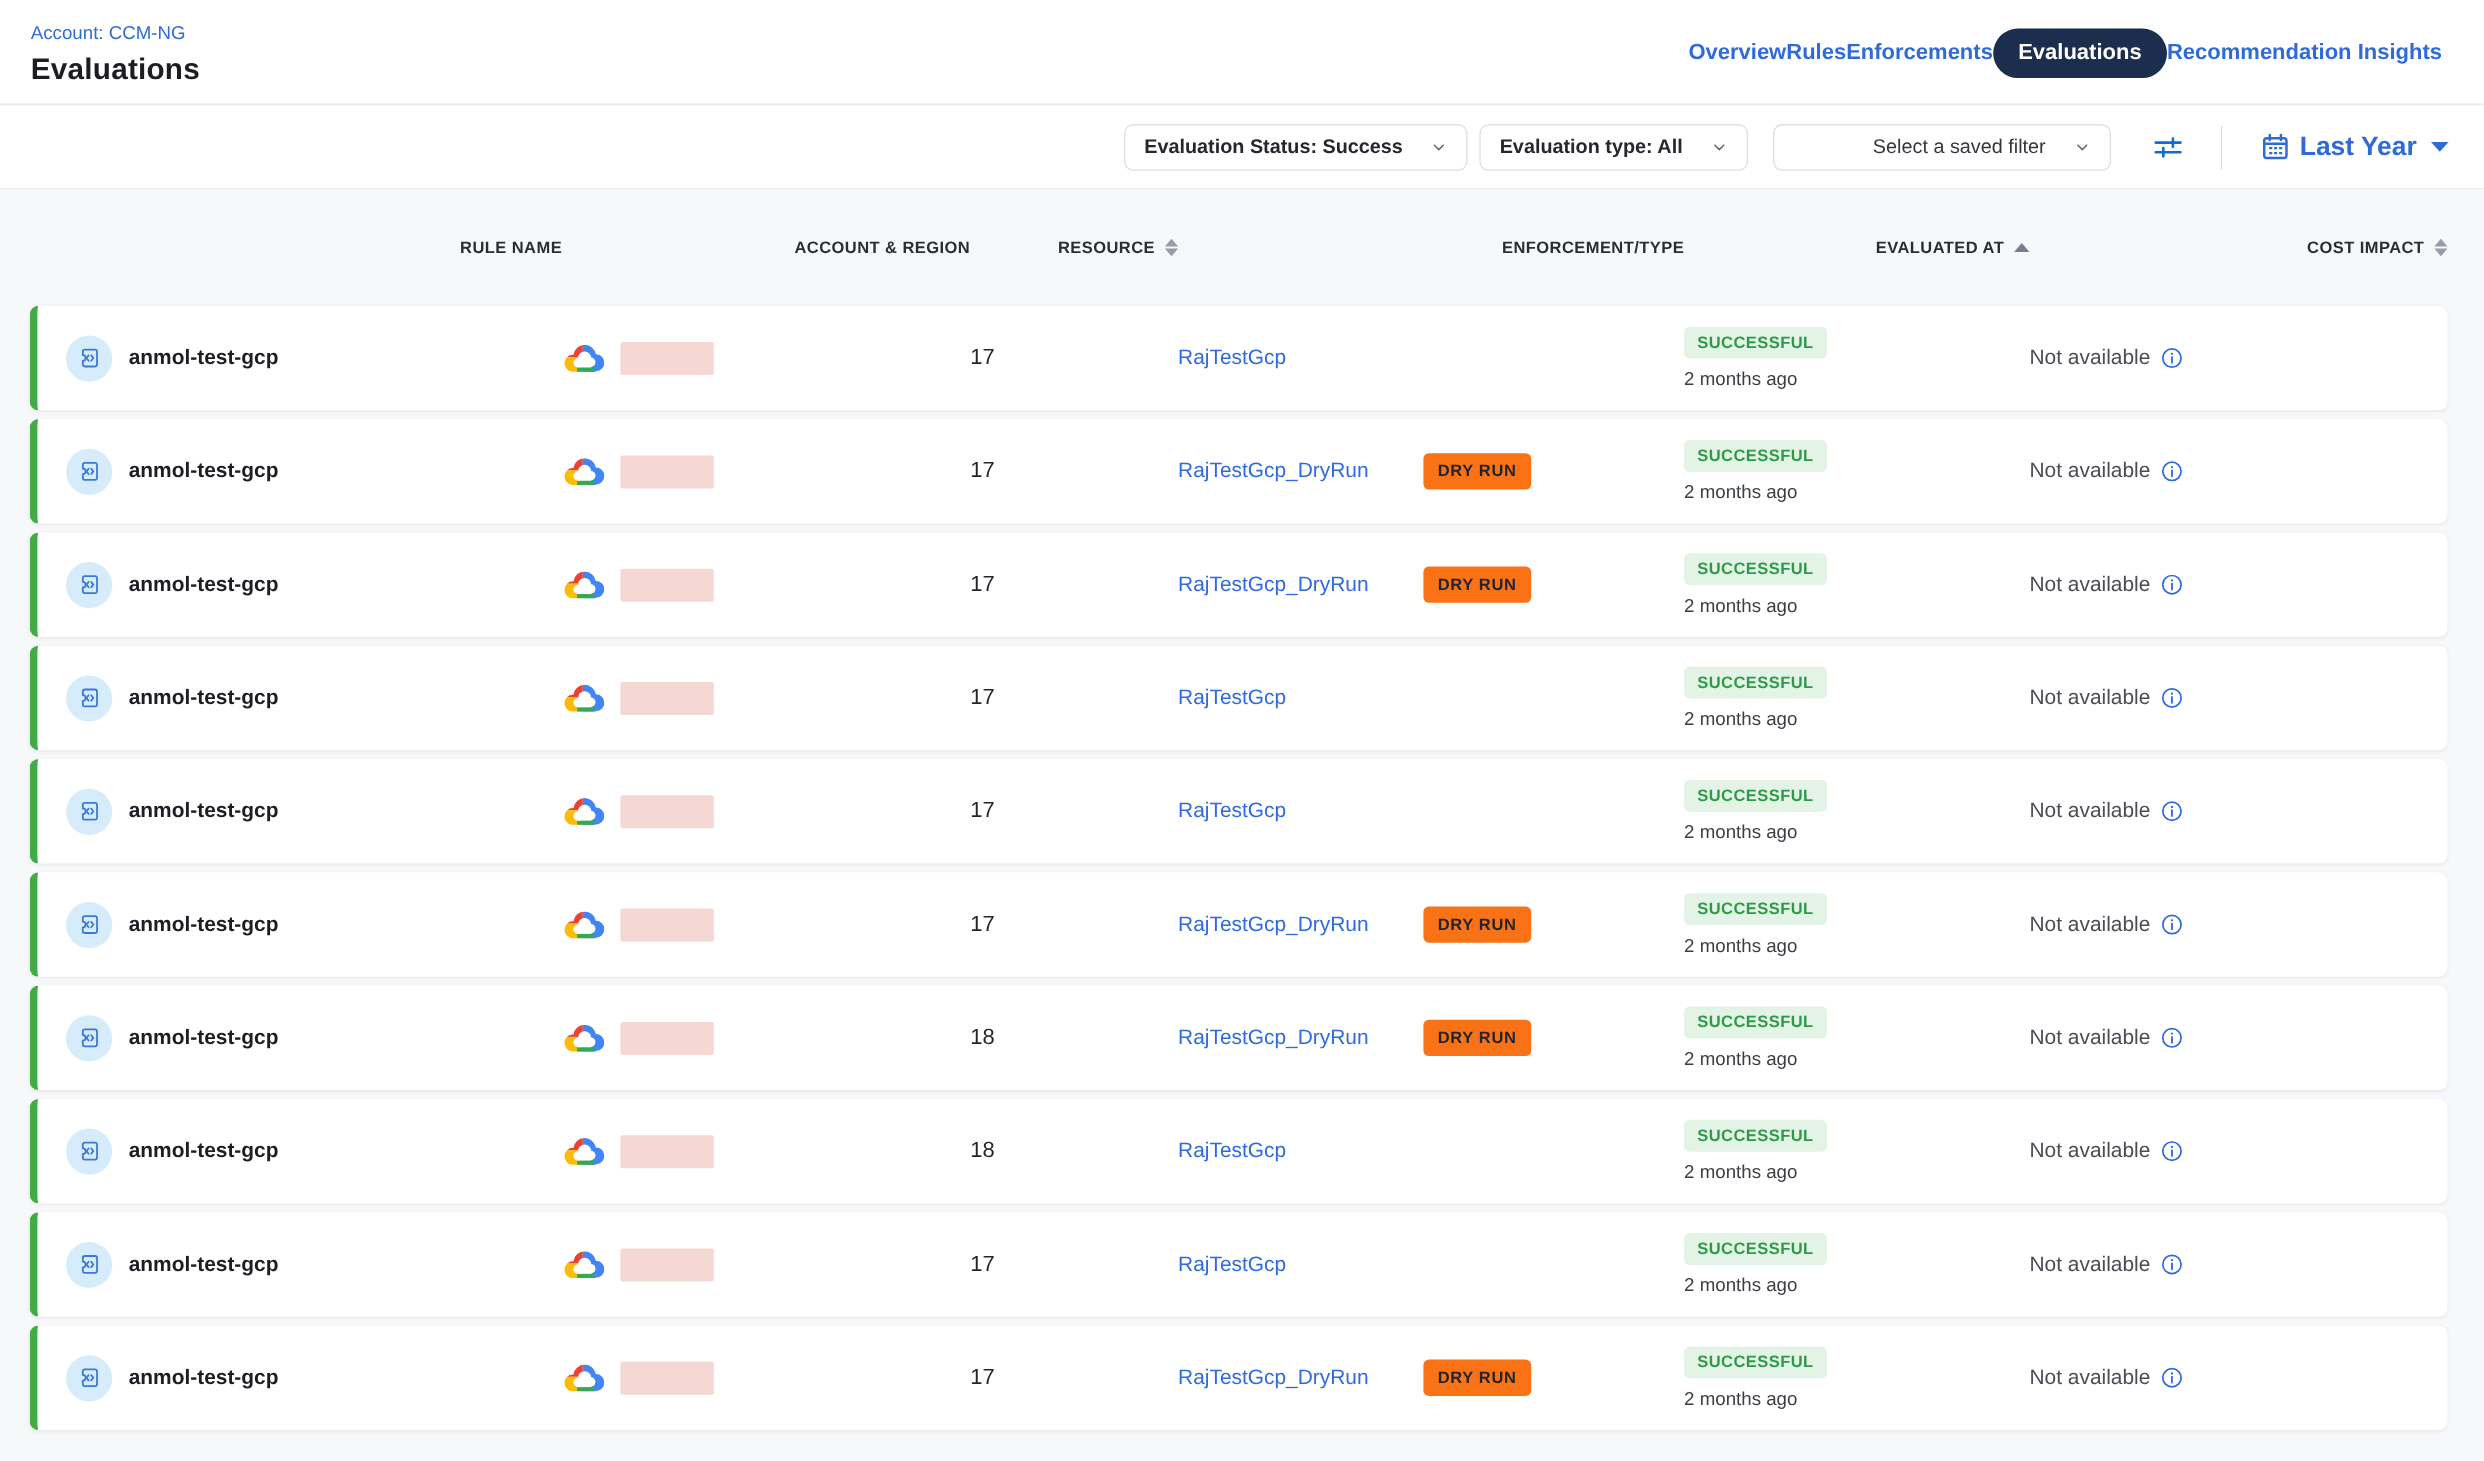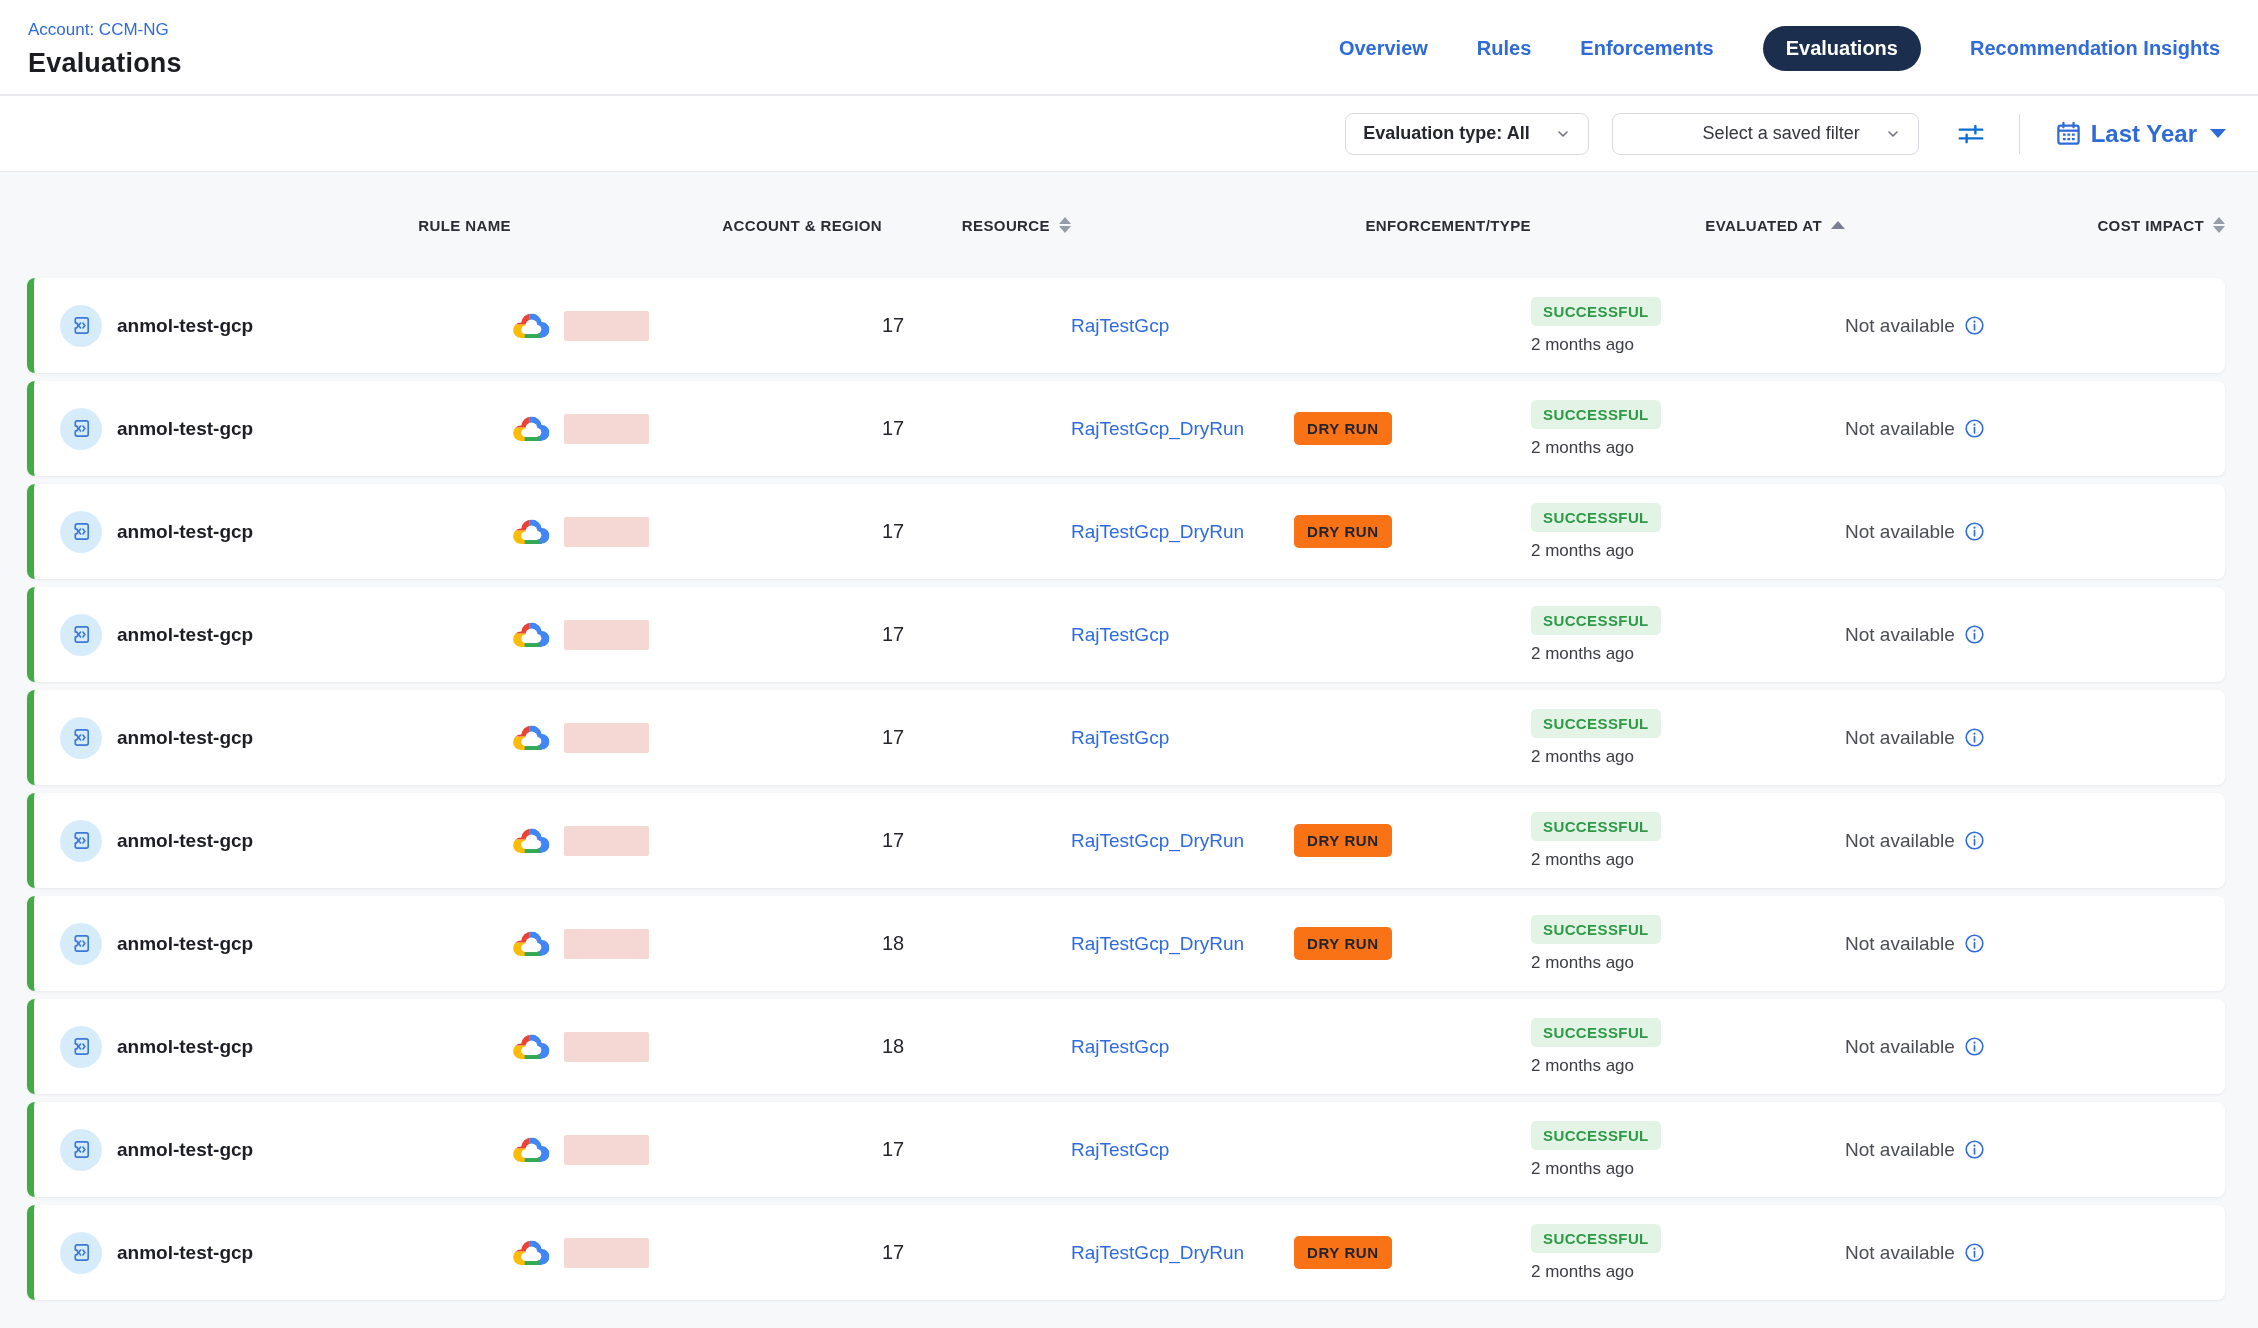--- a/index.html
+++ b/index.html
@@ -5,21 +5,21 @@
   * { margin:0; padding:0; box-sizing:border-box; }
   html,body { width:2258px; height:1328px; overflow:hidden; background:#fff;
     font-family:"Liberation Sans", sans-serif; color:#1d1e24; }
 
   
   .page-header { height:96px; display:flex; justify-content:space-between; align-items:flex-start;
     border-bottom:2px solid #e9eaef; background:#fff; }
   .header-left { padding:20px 0 0 28px; }
   .account-link { font-size:17px; color:#2f6bd8; cursor:pointer; }
   .page-title { margin-top:8px; font-size:27px; font-weight:700; color:#1c1d22; letter-spacing:.2px; }
-  .nav { display:flex; align-items:center; gap:49px; padding:0 38px 0 0; height:96px; }
+  .nav { display:flex; align-items:center; padding:0 38px 0 0; height:96px; }
   .nav-item { font-size:20px; font-weight:600; color:#2f6bd8; cursor:pointer; white-space:nowrap; }
   .nav-item.active { background:#1b2e4e; color:#fff; padding:11px 23px; border-radius:999px; }
 
   
   .toolbar { height:76px; background:#fff; display:flex; align-items:center; justify-content:flex-end;
     gap:11px; padding-right:32px; border-bottom:1px solid #e9eaef; }
   .filter-box { height:42px; border:1px solid #d8dae3; border-radius:8px; background:#fff;
     display:flex; align-items:center; padding:0 17px; gap:11px; cursor:pointer; }
   .filter-box .lbl { font-size:18px; font-weight:600; color:#25272e; white-space:nowrap; }
   .filter-box .lbl.placeholder { font-weight:500; color:#34363e; }
@@ -125,20 +125,26 @@
       <div class="nav-item">Overview</div>
       <div class="nav-item">Rules</div>
       <div class="nav-item">Enforcements</div>
       <div class="nav-item active">Evaluations</div>
       <div class="nav-item">Recommendation Insights</div>
     </div>
   </div>
 
   <div class="toolbar">
     <div class="filter-box">
+      <span class="lbl">Evaluation Status: Success</span>
+      <svg class="ic chevron">
+          <use href="#chevron-glyph"></use>
+        </svg>
+    </div>
+    <div class="filter-box">
       <span class="lbl">Evaluation type: All</span>
       <svg class="ic chevron">
           <use href="#chevron-glyph"></use>
         </svg>
     </div>
     <div class="filter-box saved-filter">
       <span class="lbl placeholder">Select a saved filter</span>
       <svg class="ic chevron">
           <use href="#chevron-glyph"></use>
         </svg>

